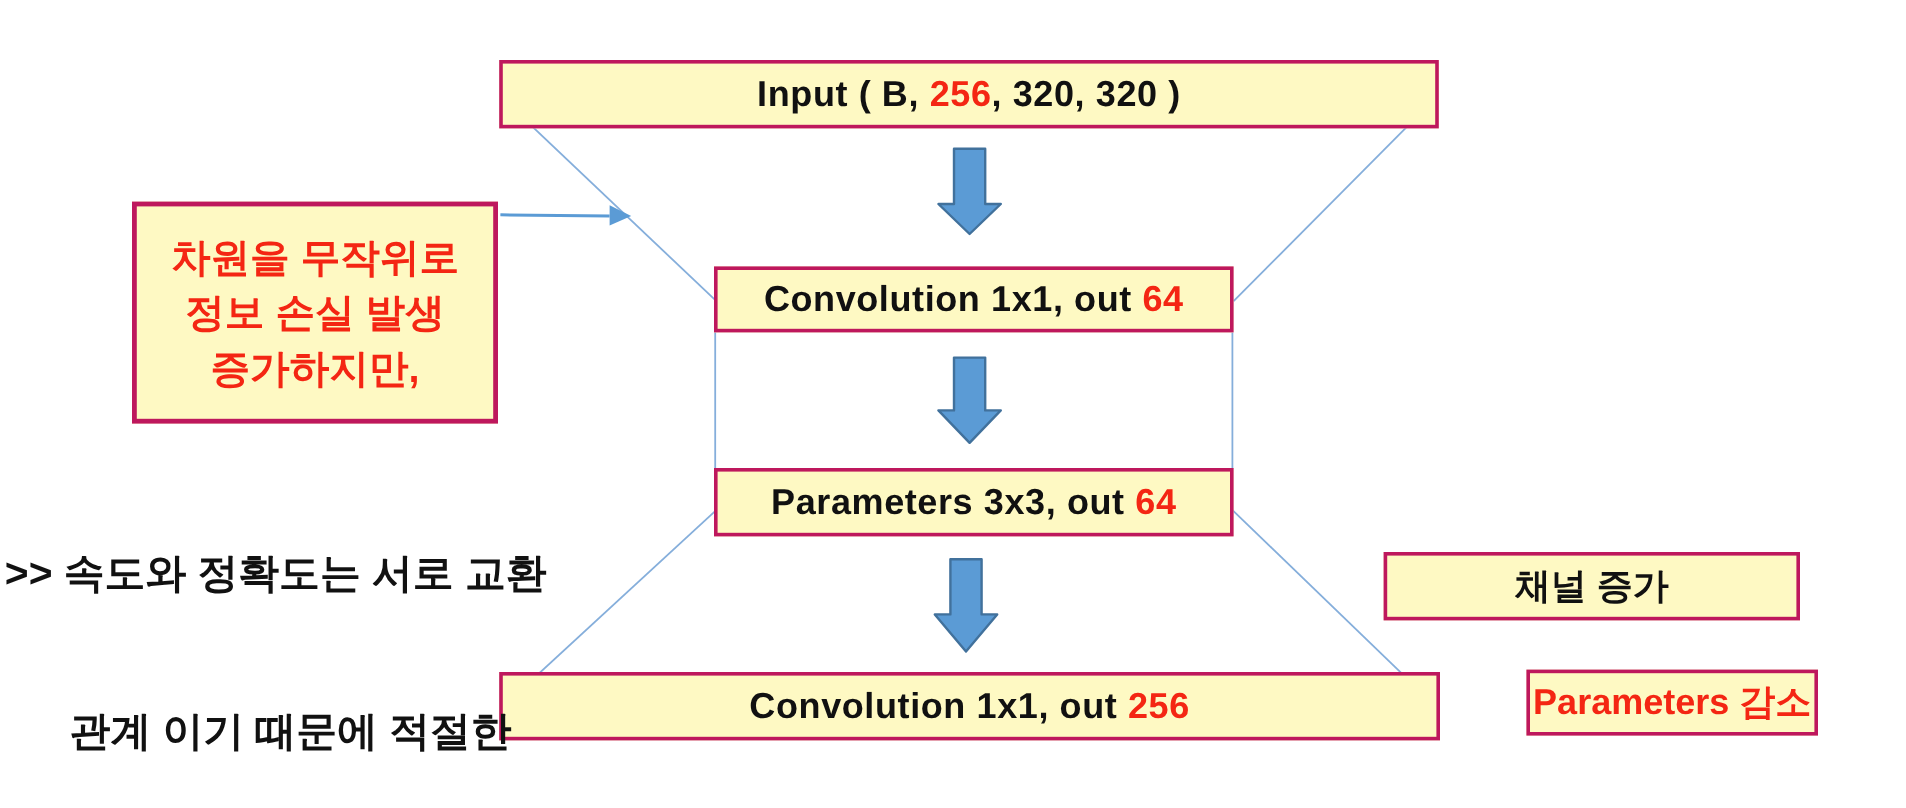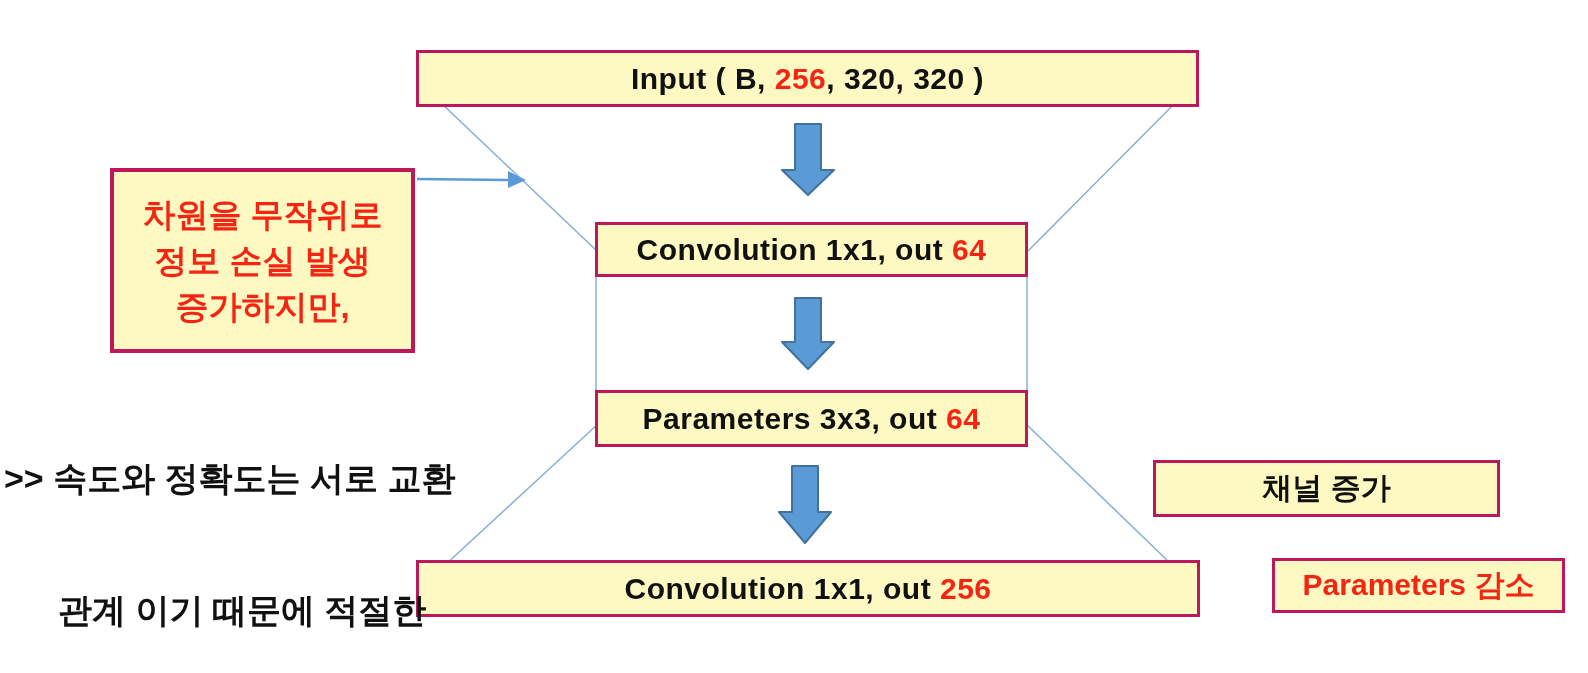--- a/index.html
+++ b/index.html
@@ -84,15 +84,15 @@
   <div class="note">
     <div>&gt;&gt; 속도와 정확도는 서로 교환</div>
     <div class="note-indent">관계 이기 때문에 적절한</div>
     
   </div>
 
 
 
   <div class="box side-label" style="left:1133px;top:460px;width:347px;height:57px;margin-left:20px;"><span>채널 증가</span></div>
 
-  <div class="box side-label params-label" style="left:1272px;top:558px;width:293px;height:55px;"><span>Parameters 감소</span></div>
+  <div class="box side-label params-label" style="left:1272px;top:558px;width:243px;height:55px;"><span>Parameters 감소</span></div>
 
 </div>
 
 </body></html>

